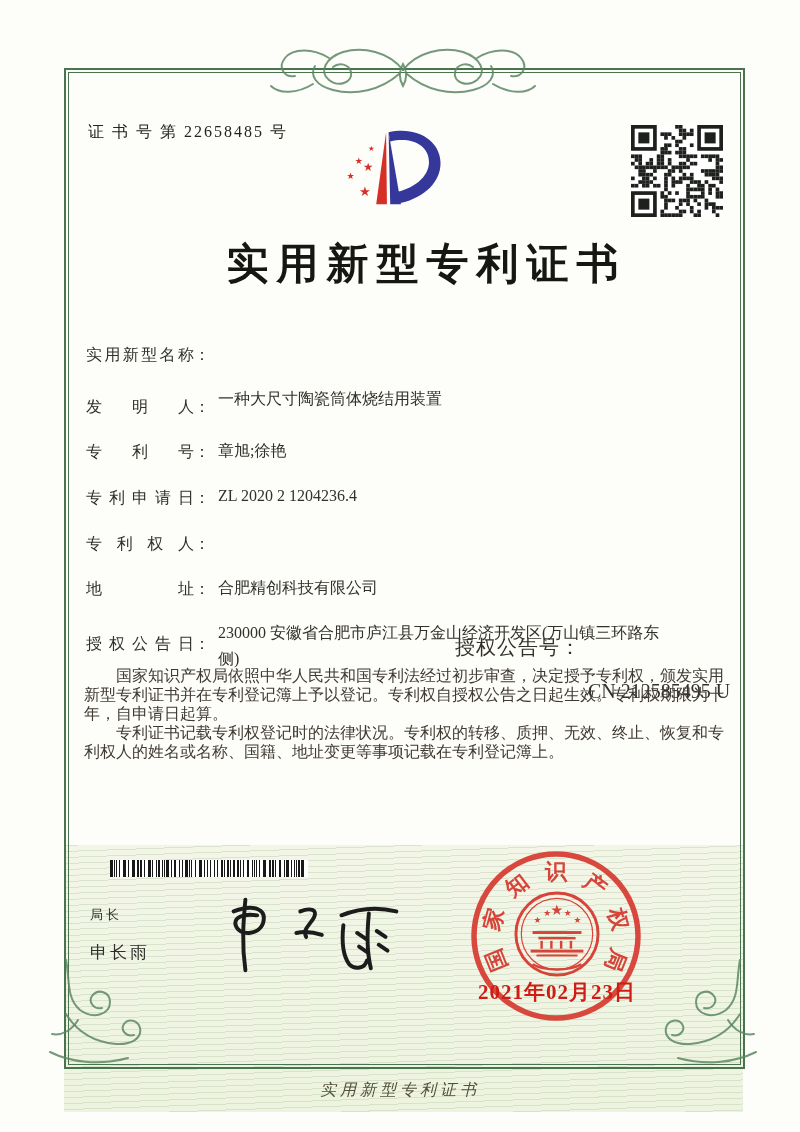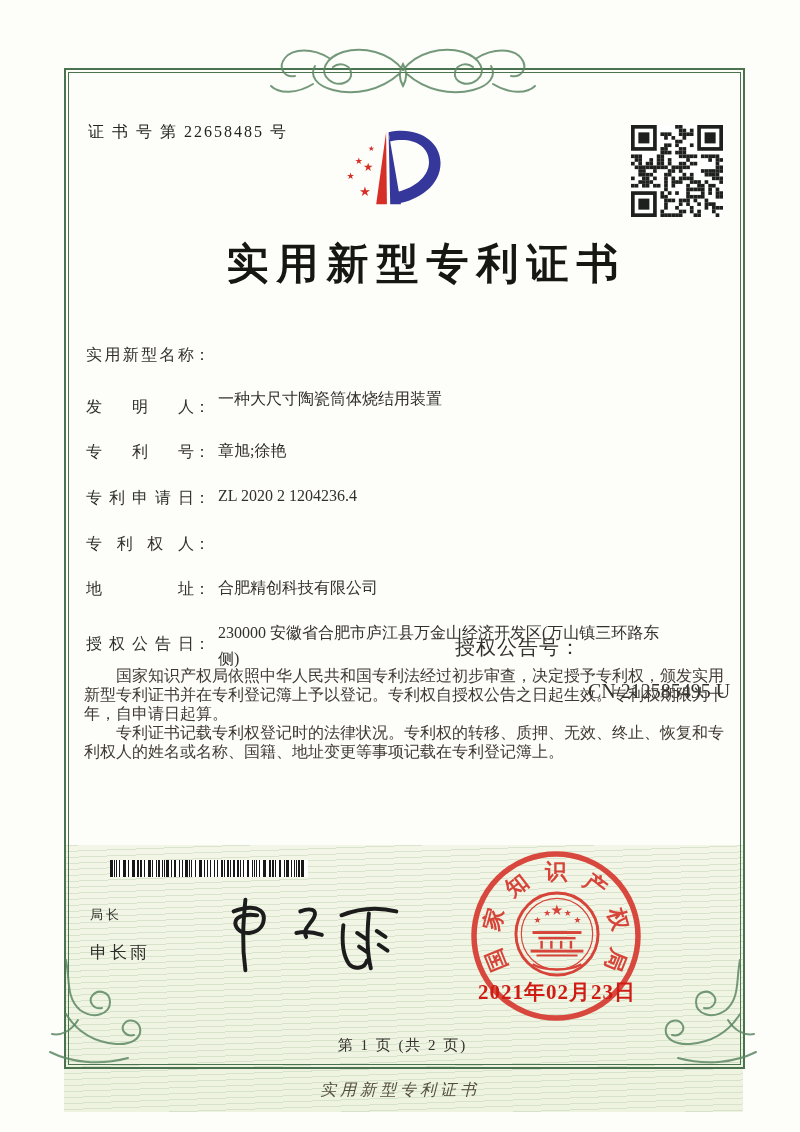--- a/index.html
+++ b/index.html
@@ -501,16 +501,15 @@
           <rect x="58" y="52" width="2.5" height="8"></rect>
           <rect x="18" y="61" width="54" height="3"></rect>
           <rect x="24" y="66" width="42" height="2"></rect>
           <path d="M20,76 C32,83 58,83 70,76" fill="none" stroke="#d5352b" stroke-width="2.5"></path>
         </g>
       </svg>
     </div>
   </div>
   <div class="seal-date">2021年02月23日</div>
 
-  <div class="page-num">第 1 页 (共 2 页)</div>
   <div class="back-note">实用新型专利证书</div>
 
 </div>
 
 </body></html>

